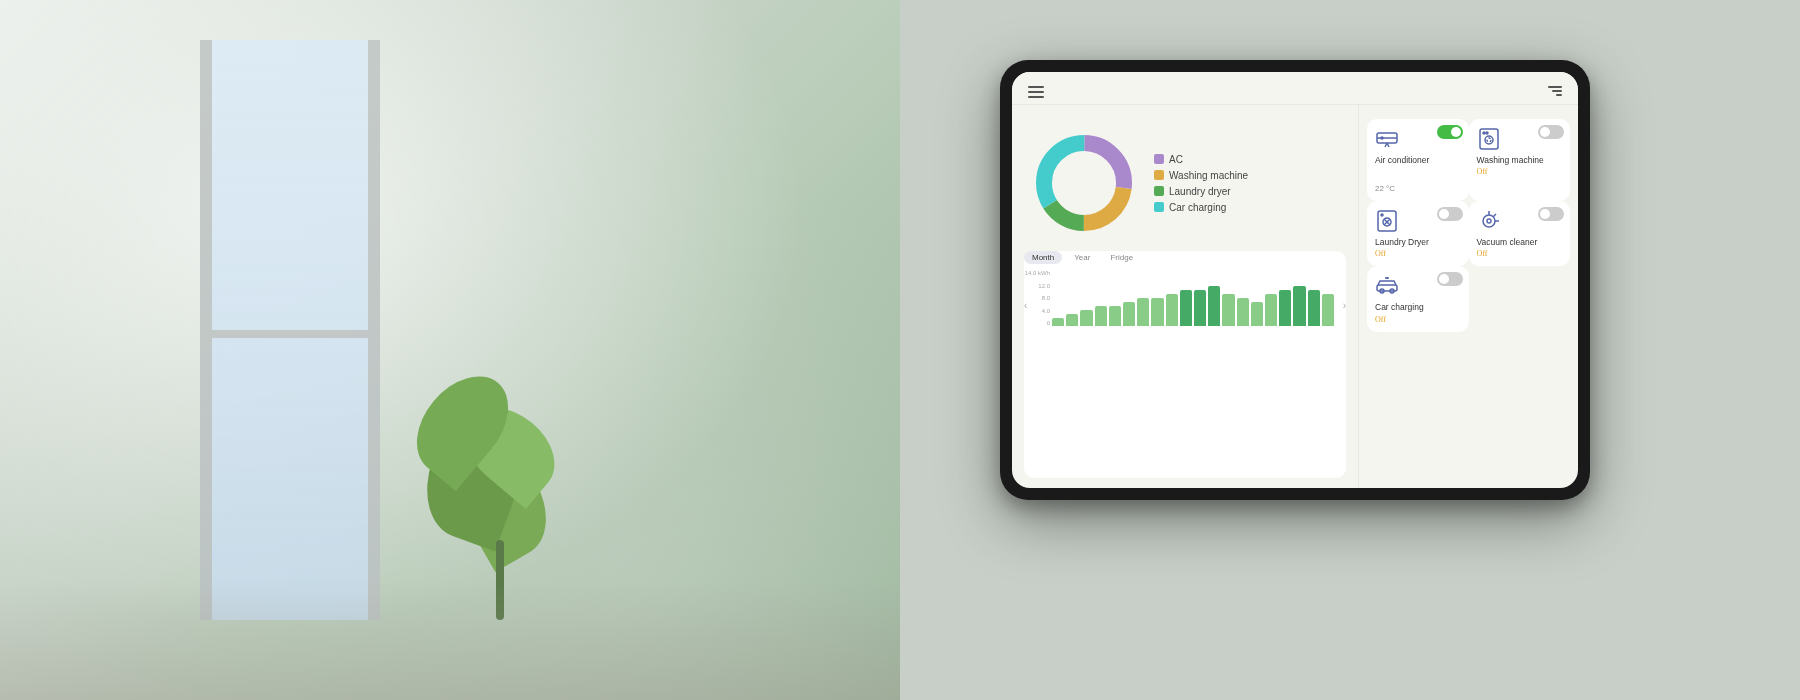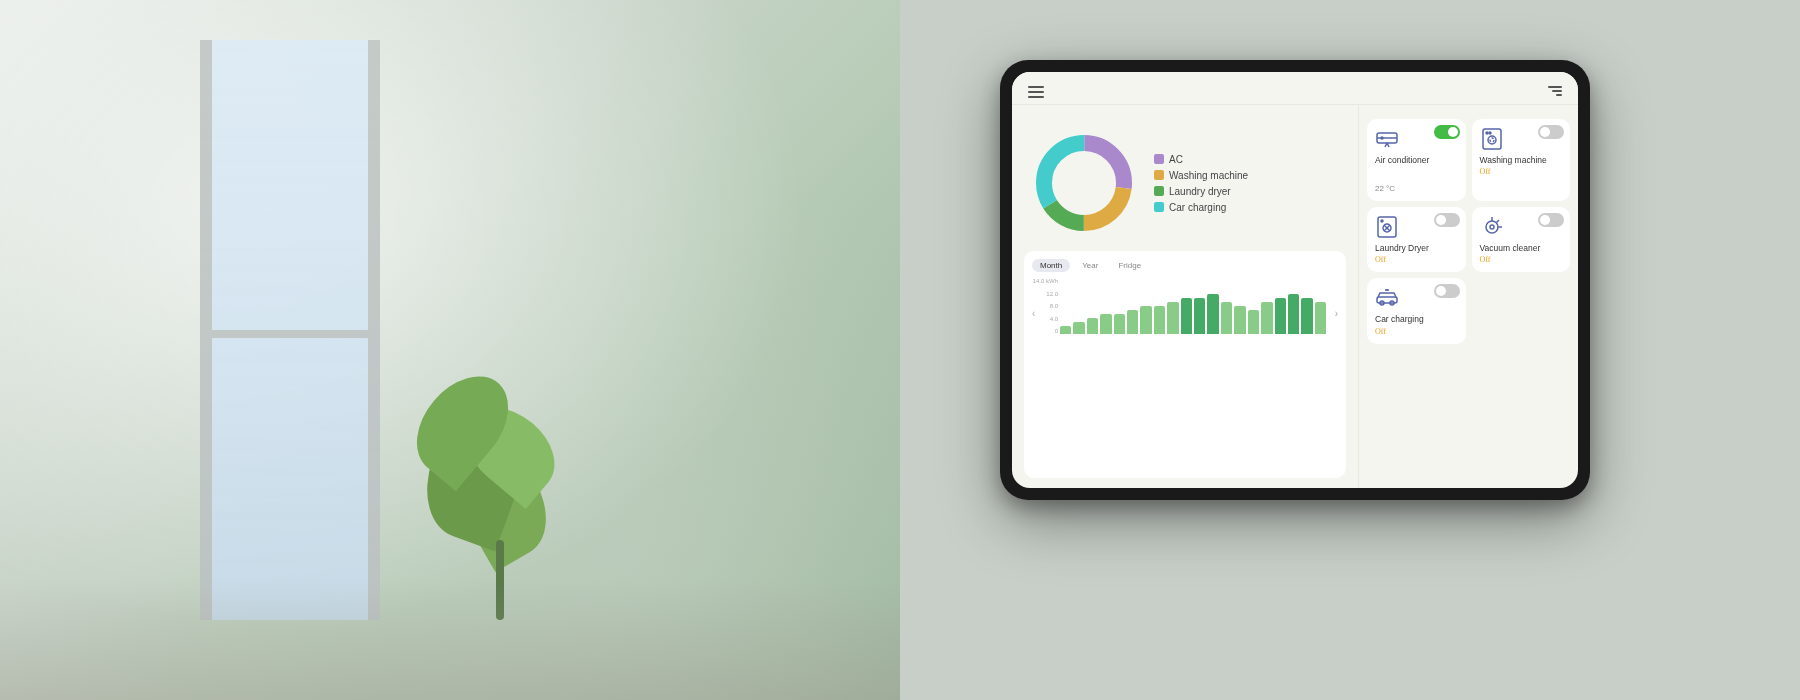--- a/index.html
+++ b/index.html
@@ -256,21 +256,20 @@
       width: 10px;
       height: 10px;
       border-radius: 2px;
       flex-shrink: 0;
     }
 
     
     .bar-chart-section {
       background: white;
       border-radius: 10px;
-      padding: 8px;
       flex: 1;
     }
     .tab-row {
       display: flex;
       gap: 4px;
       margin-bottom: 6px;
     }
     .tab-btn {
       font-size: 8px;
       padding: 2px 8px;
@@ -346,21 +345,20 @@
     }
     .devices-label {
       font-size: 9px;
       color: #888;
       margin-bottom: 6px;
       padding-left: 2px;
     }
     .devices-grid {
       display: grid;
       grid-template-columns: 1fr 1fr;
-      gap: 6px;
     }
     .device-card {
       background: white;
       border-radius: 10px;
       padding: 8px;
       position: relative;
     }
     .device-toggle {
       position: absolute;
       top: 6px;

